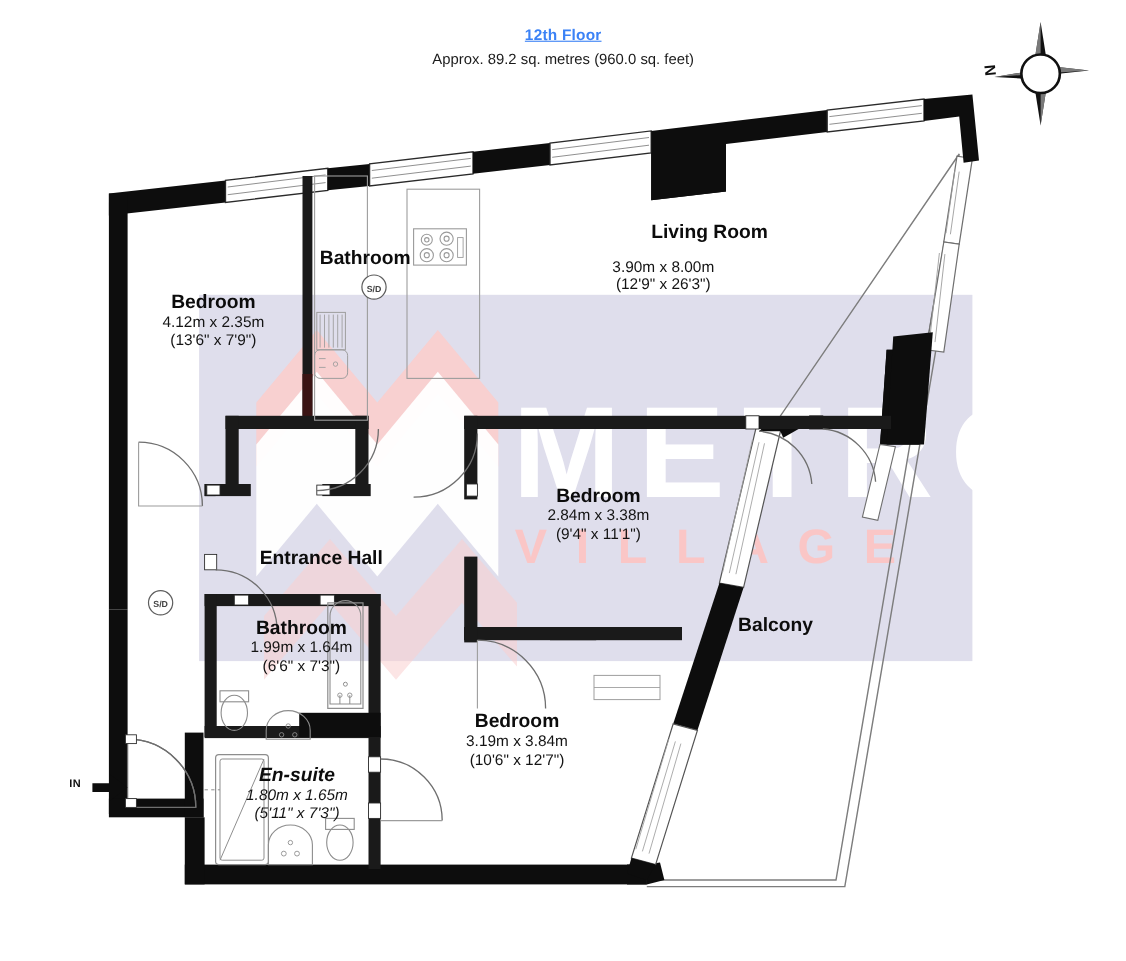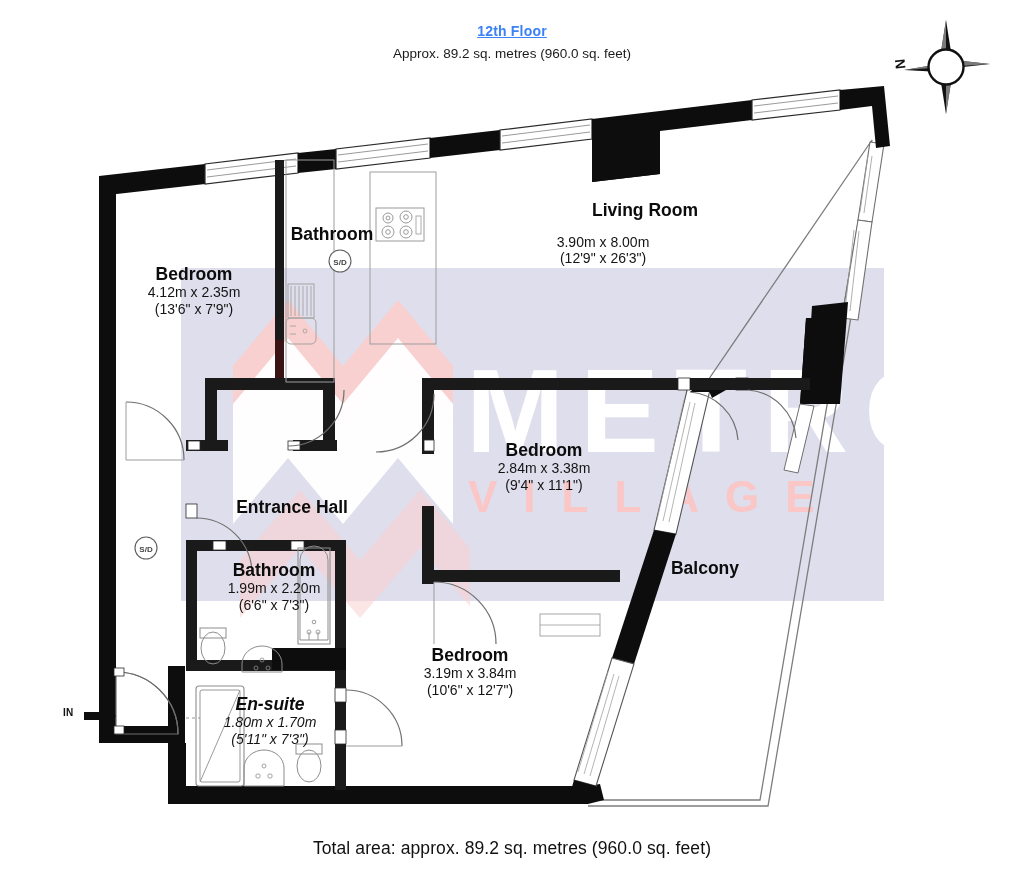--- a/index.html
+++ b/index.html
@@ -363,37 +363,34 @@
     <div class="rdim">2.84m x 3.38m</div>
     <div class="rdim2">(9'4" x 11'1")</div>
   </div>
 
   <div class="lbl" style="left:196px;top:464px;width:152px;">
     <div class="rname two" style="line-height:1.06;margin-top:34px;">Entrance Hall</div>
   </div>
 
   <div class="lbl" style="left:171px;top:560px;width:206px;">
     <div class="rname">Bathroom</div>
-    <div class="rdim">1.99m x 2.20m</div>
+    <div class="rdim">1.99m x 1.64m</div>
     <div class="rdim2">(6'6" x 7'3")</div>
   </div>
 
   <div class="lbl" style="left:372px;top:645px;width:196px;">
     <div class="rname">Bedroom</div>
     <div class="rdim">3.19m x 3.84m</div>
     <div class="rdim2">(10'6" x 12'7")</div>
   </div>
 
   <div class="lbl" style="left:170px;top:694px;width:200px;font-style:italic;">
     <div class="rname">En-suite</div>
-    <div class="rdim">1.80m x 1.70m</div>
+    <div class="rdim">1.80m x 1.65m</div>
     <div class="rdim2">(5'11" x 7'3")</div>
   </div>
 
   <div class="lbl" style="left:650px;top:558px;width:110px;text-align:center;">
     <div class="rname">Balcony</div>
   </div>
 
-  <div class="footer-block">
-    <div class="footer-text">Total area: approx. 89.2 sq. metres (960.0 sq. feet)</div>
-  </div>
 
 </div>
 
 </body></html>

